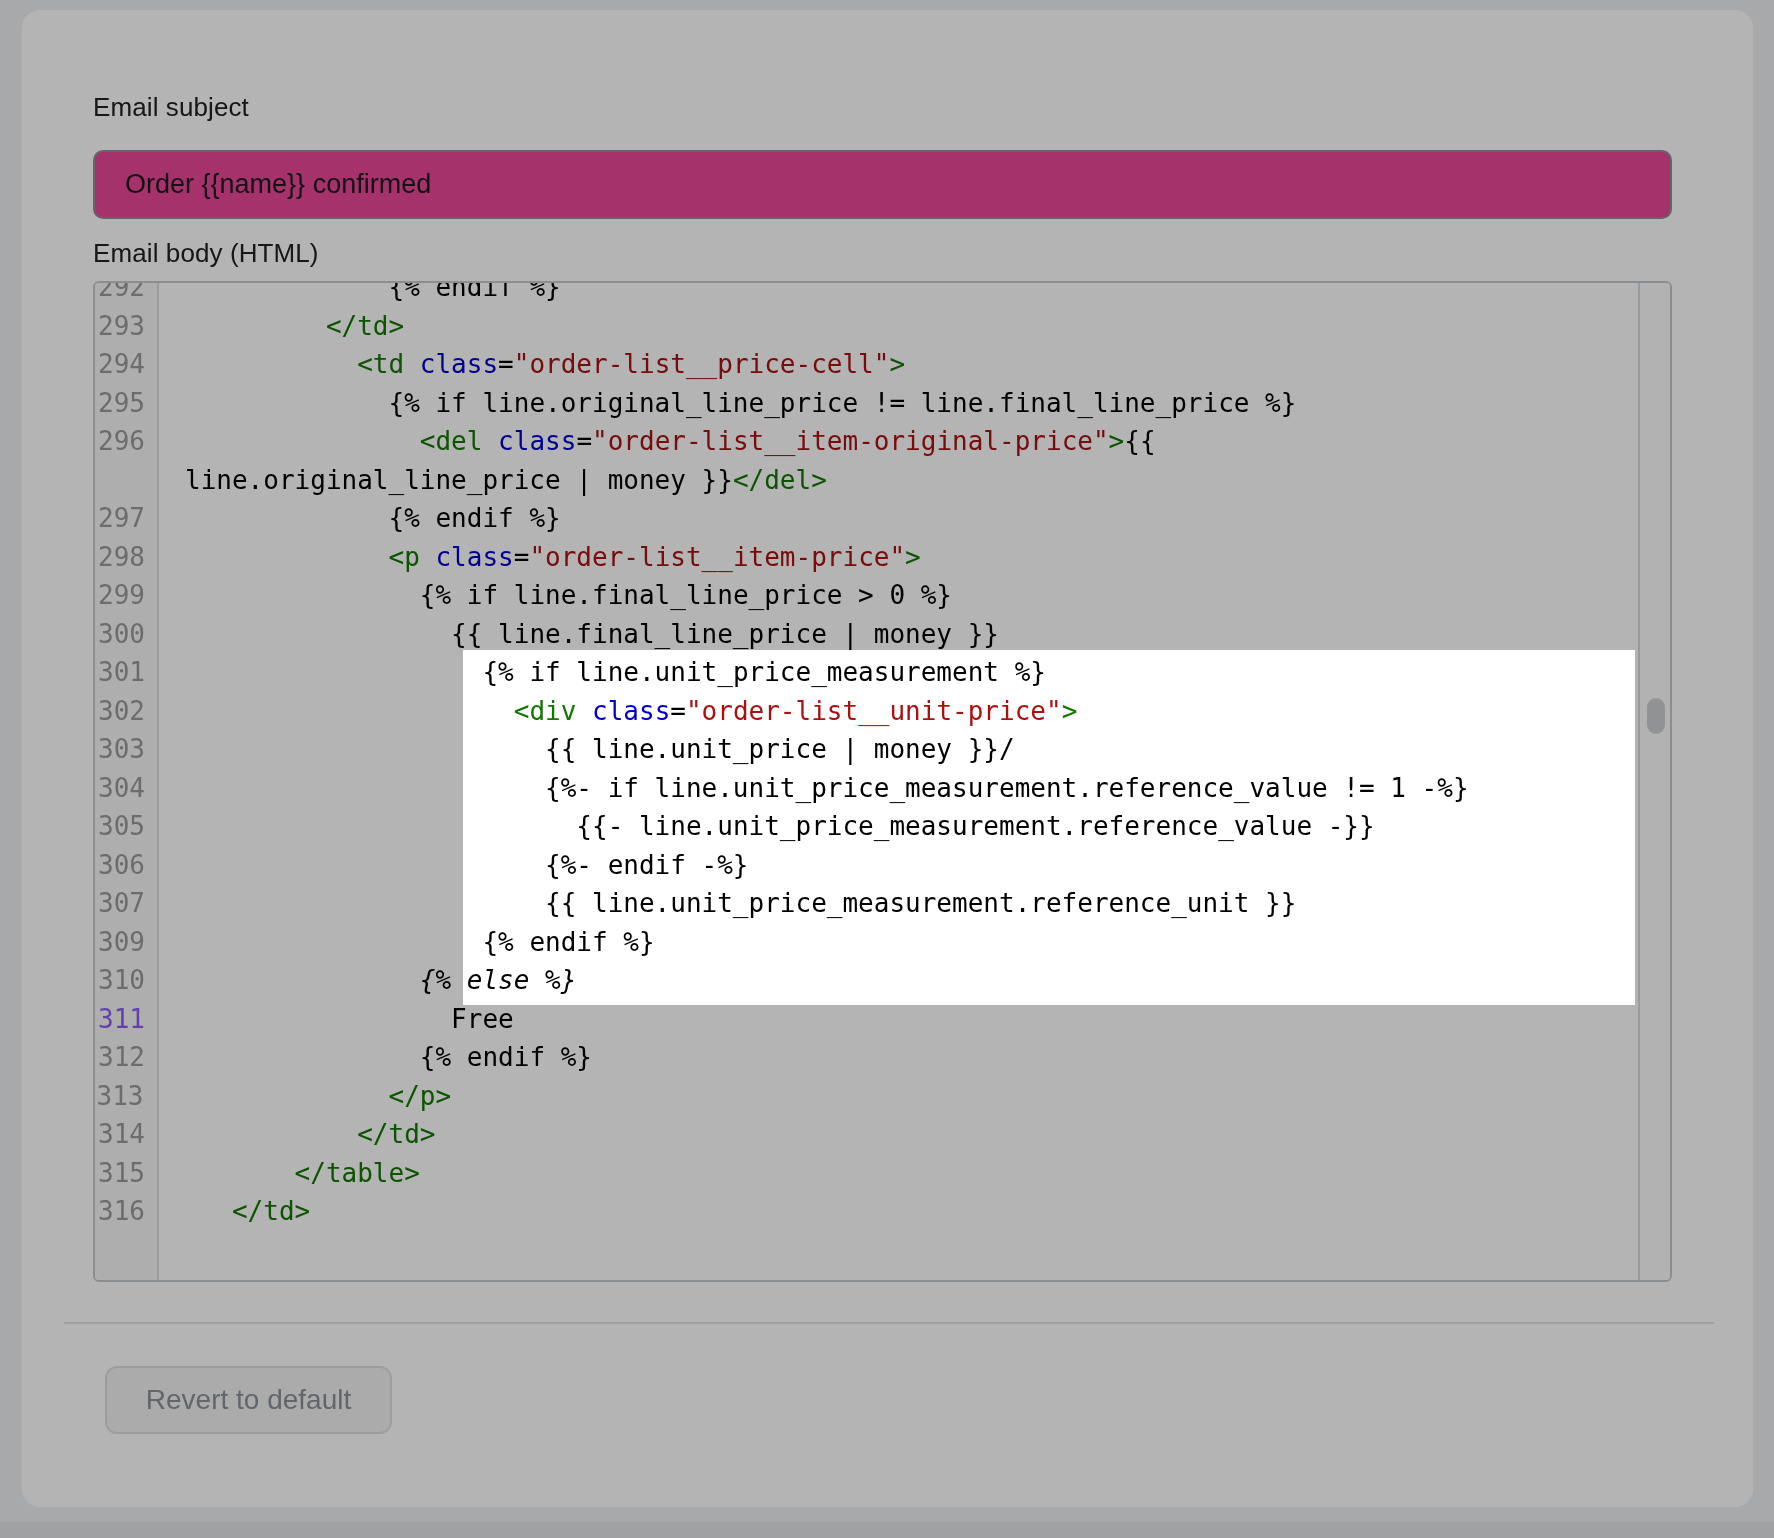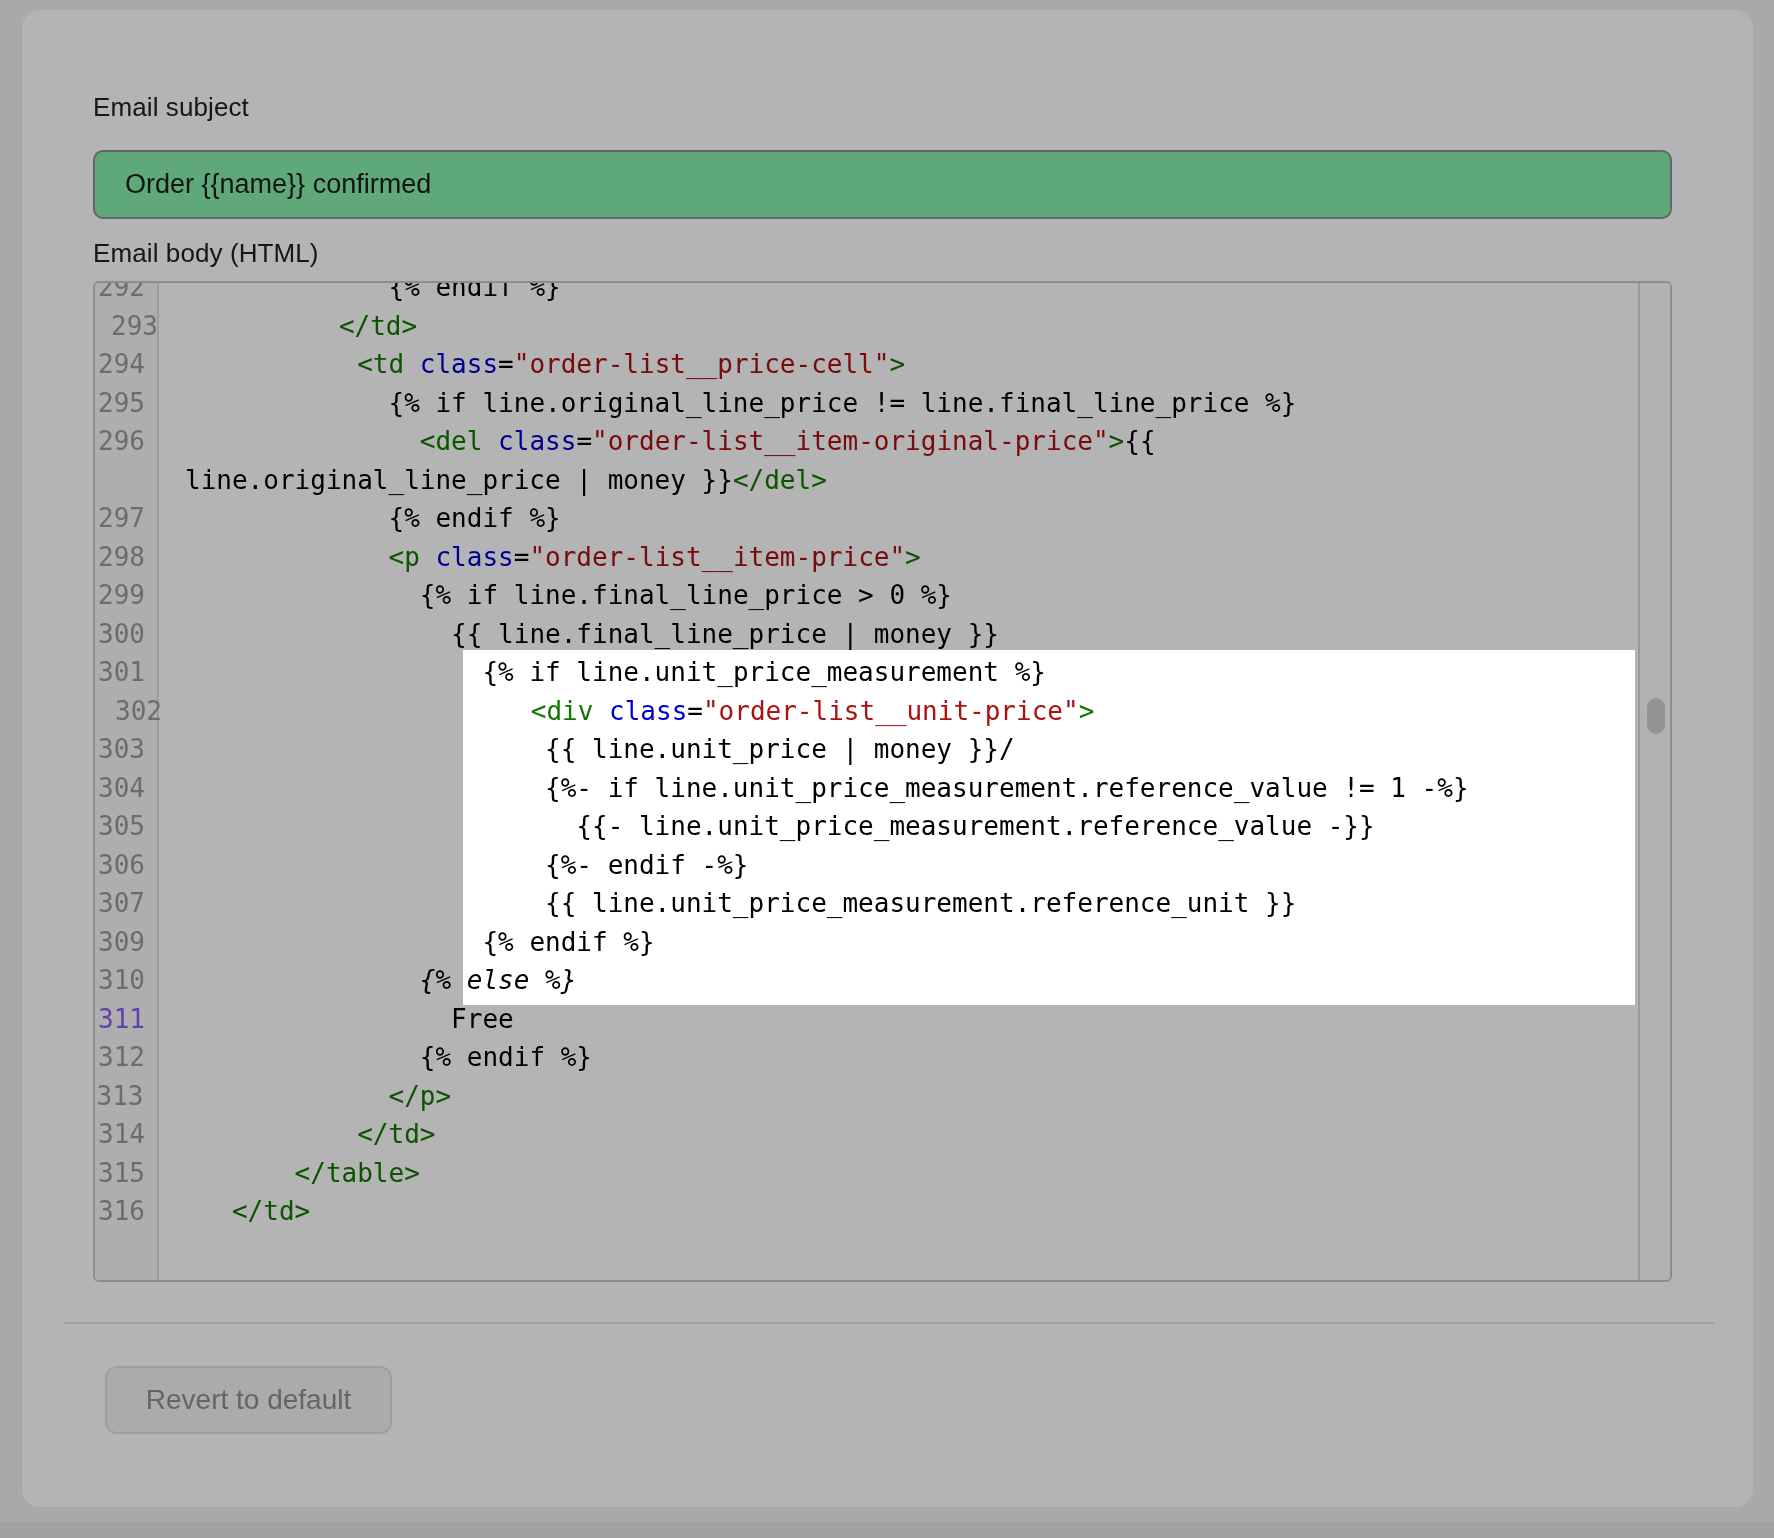--- a/index.html
+++ b/index.html
@@ -20,21 +20,21 @@
   }
   .field-label{
     position:absolute;left:93px;
     font-size:26px;color:#202223;letter-spacing:.1px;
   }
   .label-subject{top:92px;}
   .label-body{top:238px;}
   .subject-input{
     position:absolute;left:93px;top:150px;width:1579px;height:69px;
     box-sizing:border-box;border:2px solid #8b9095;border-radius:10px;
-    background:#86efac;padding:0 0 0 30px;margin:0;
+    background:#ec4899;padding:0 0 0 30px;margin:0;
     font-family:"Liberation Sans",sans-serif;font-size:27px;color:#1a1c1d;
     outline:none;
   }
   
   .editor{
     position:absolute;left:93px;top:281px;width:1579px;height:1001px;
     box-sizing:border-box;border:2px solid #c6c9cc;border-radius:6px;
     background:#ffffff;overflow:hidden;
   }
   .gutter-col{
@@ -90,21 +90,21 @@
 <div class="field-label label-body">Email body (HTML)</div>
 
 <div class="editor">
   <div class="gutter-col"></div>
   <div class="code-content" id="code-rows">
       <div class="cm-row">
         <div class="ln" style="color: rgb(153, 153, 153);">292</div>
         <div class="code">             <span style="color: rgb(0, 0, 0);">{% endif %}</span></div>
       </div>
       <div class="cm-row">
-        <div class="ln" style="color: rgb(153, 153, 153); margin-left: 13px;">293</div>
+        <div class="ln" style="color: rgb(153, 153, 153);">293</div>
         <div class="code">         <span style="color: rgb(17, 119, 0);">&lt;/td&gt;</span></div>
       </div>
       <div class="cm-row">
         <div class="ln" style="color: rgb(153, 153, 153);">294</div>
         <div class="code">           <span style="color: rgb(17, 119, 0);">&lt;td</span><span style="color: rgb(0, 0, 0);"> </span><span style="color: rgb(0, 0, 204);">class</span><span style="color: rgb(0, 0, 0);">=</span><span style="color: rgb(170, 17, 17);">"order-list__price-cell"</span><span style="color: rgb(17, 119, 0);">&gt;</span></div>
       </div>
       <div class="cm-row">
         <div class="ln" style="color: rgb(153, 153, 153);">295</div>
         <div class="code">             <span style="color: rgb(0, 0, 0);">{% if line.original_line_price != line.final_line_price %}</span></div>
       </div>
@@ -130,21 +130,21 @@
       </div>
       <div class="cm-row">
         <div class="ln" style="color: rgb(153, 153, 153);">300</div>
         <div class="code">                 <span style="color: rgb(0, 0, 0);">{{ line.final_line_price | money }}</span></div>
       </div>
       <div class="cm-row">
         <div class="ln" style="color: rgb(153, 153, 153);">301</div>
         <div class="code">                   <span style="color: rgb(0, 0, 0);">{% if line.unit_price_measurement %}</span></div>
       </div>
       <div class="cm-row">
-        <div class="ln" style="color: rgb(153, 153, 153); margin-left: 17px;">302</div>
+        <div class="ln" style="color: rgb(153, 153, 153);">302</div>
         <div class="code">                     <span style="color: rgb(17, 119, 0);">&lt;div</span><span style="color: rgb(0, 0, 0);"> </span><span style="color: rgb(0, 0, 204);">class</span><span style="color: rgb(0, 0, 0);">=</span><span style="color: rgb(170, 17, 17);">"order-list__unit-price"</span><span style="color: rgb(17, 119, 0);">&gt;</span></div>
       </div>
       <div class="cm-row">
         <div class="ln" style="color: rgb(153, 153, 153);">303</div>
         <div class="code">                       <span style="color: rgb(0, 0, 0);">{{ line.unit_price | money }}/</span></div>
       </div>
       <div class="cm-row">
         <div class="ln" style="color: rgb(153, 153, 153);">304</div>
         <div class="code">                       <span style="color: rgb(0, 0, 0);">{%- if line.unit_price_measurement.reference_value != 1 -%}</span></div>
       </div>

